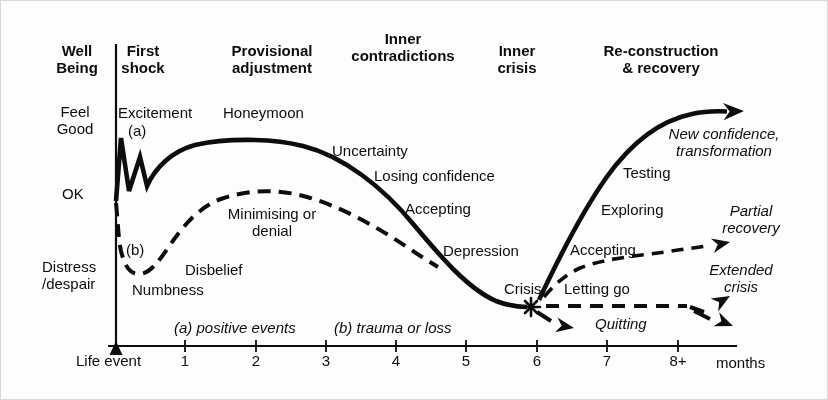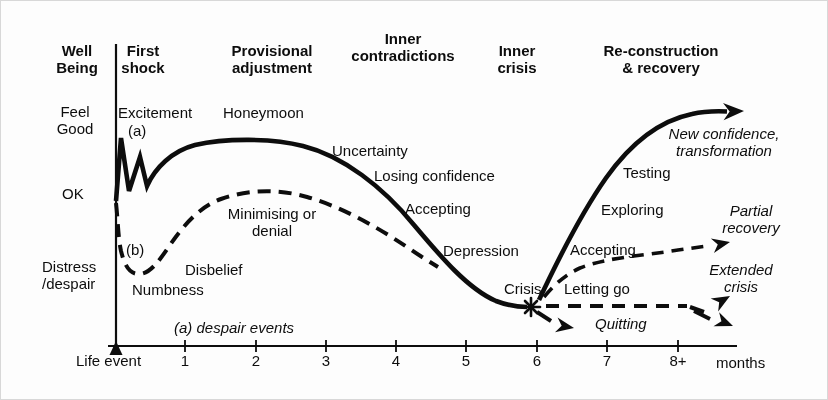--- a/index.html
+++ b/index.html
@@ -105,21 +105,22 @@
   <div class="lbl wrap" style="left:224px;top:206px;width:96px;">Minimising or denial</div>
   <div class="lbl" style="left:570px;top:242px;">Accepting</div>
   <div class="lbl" style="left:564px;top:281px;">Letting go</div>
   <div class="lbl" style="left:601px;top:202px;">Exploring</div>
   <div class="lbl" style="left:623px;top:165px;">Testing</div>
   <div class="lbl it wrap" style="left:658px;top:126px;width:132px;">New confidence, transformation</div>
   <div class="lbl it wrap" style="left:717px;top:203px;width:68px;">Partial recovery</div>
   <div class="lbl it wrap" style="left:705px;top:262px;width:72px;">Extended crisis</div>
   <div class="lbl it" style="left:595px;top:316px;">Quitting</div>
 
-  <div class="lbl it" style="left:174px;top:320px;">(a) despair events</div>
+  <div class="lbl it" style="left:174px;top:320px;">(a) positive events</div>
+  <div class="lbl it" style="left:334px;top:320px;">(b) trauma or loss</div>
 
   <div class="lbl" style="left:76px;top:353px;">Life event</div>
   <div class="lbl wrap" style="left:173px;top:353px;width:24px;">1</div>
   <div class="lbl wrap" style="left:244px;top:353px;width:24px;">2</div>
   <div class="lbl wrap" style="left:314px;top:353px;width:24px;">3</div>
   <div class="lbl wrap" style="left:384px;top:353px;width:24px;">4</div>
   <div class="lbl wrap" style="left:454px;top:353px;width:24px;">5</div>
   <div class="lbl wrap" style="left:525px;top:353px;width:24px;">6</div>
   <div class="lbl wrap" style="left:595px;top:353px;width:24px;">7</div>
   <div class="lbl wrap" style="left:665px;top:353px;width:26px;">8+</div>

